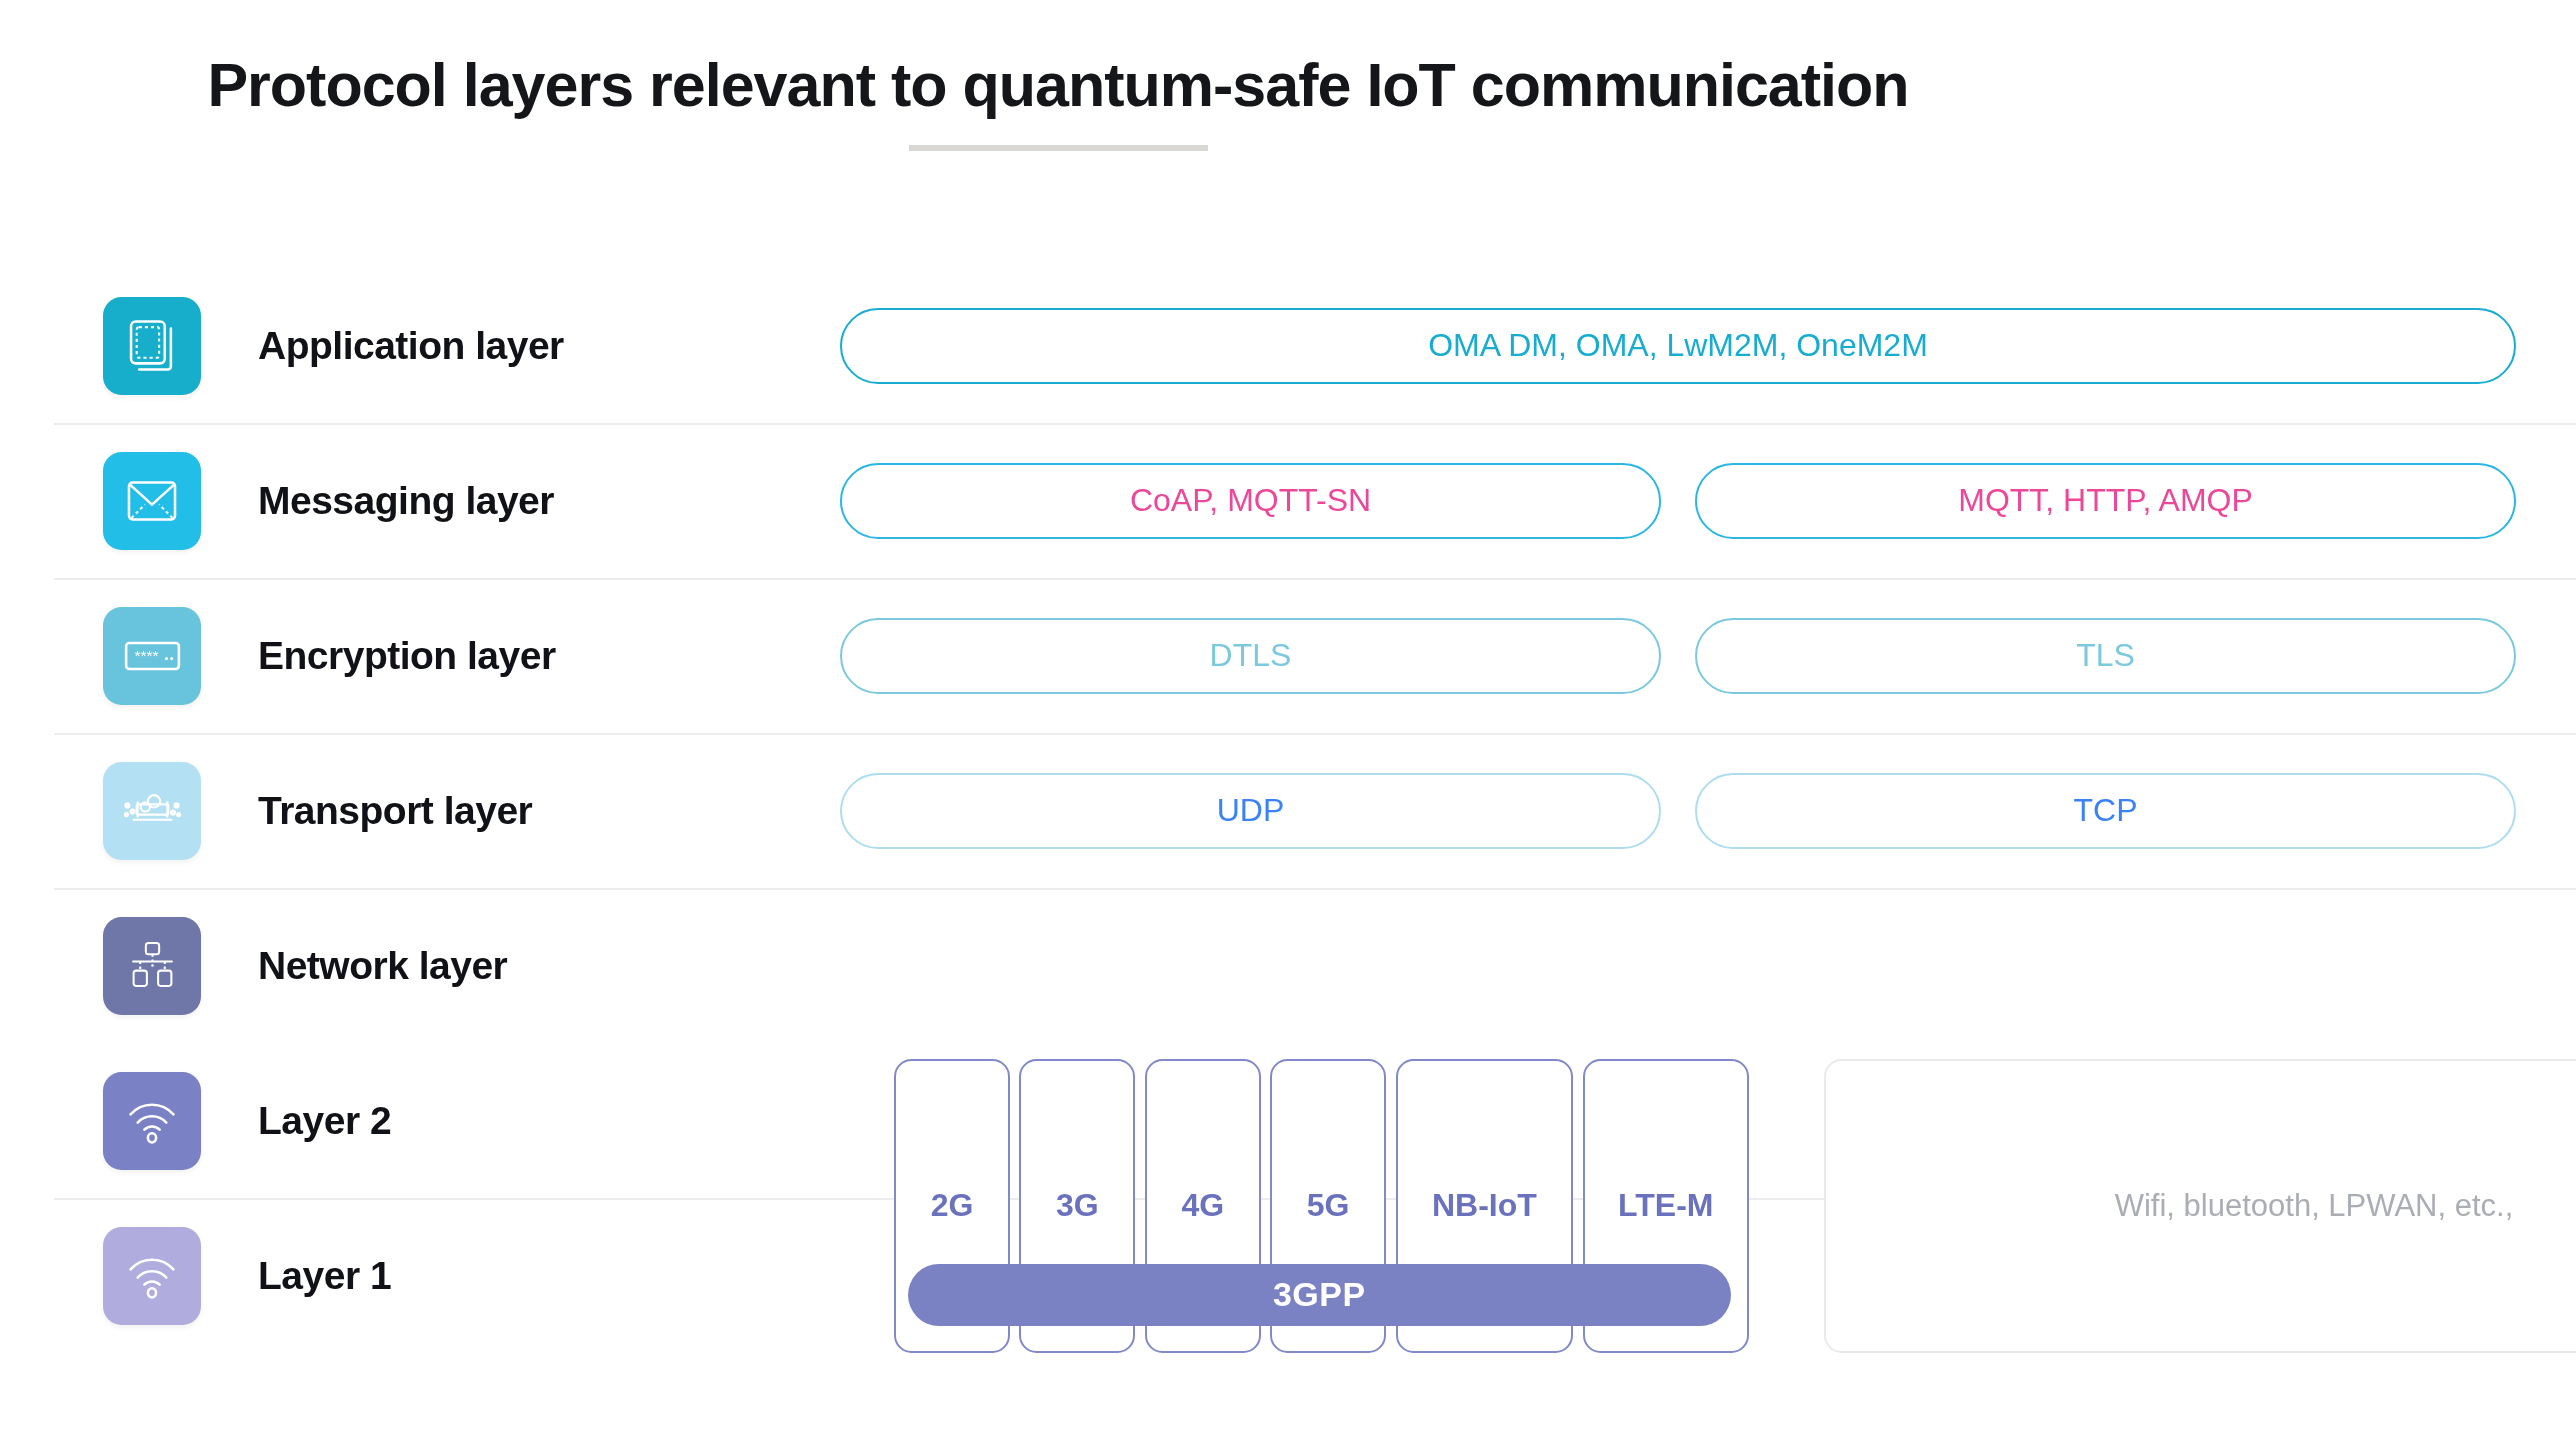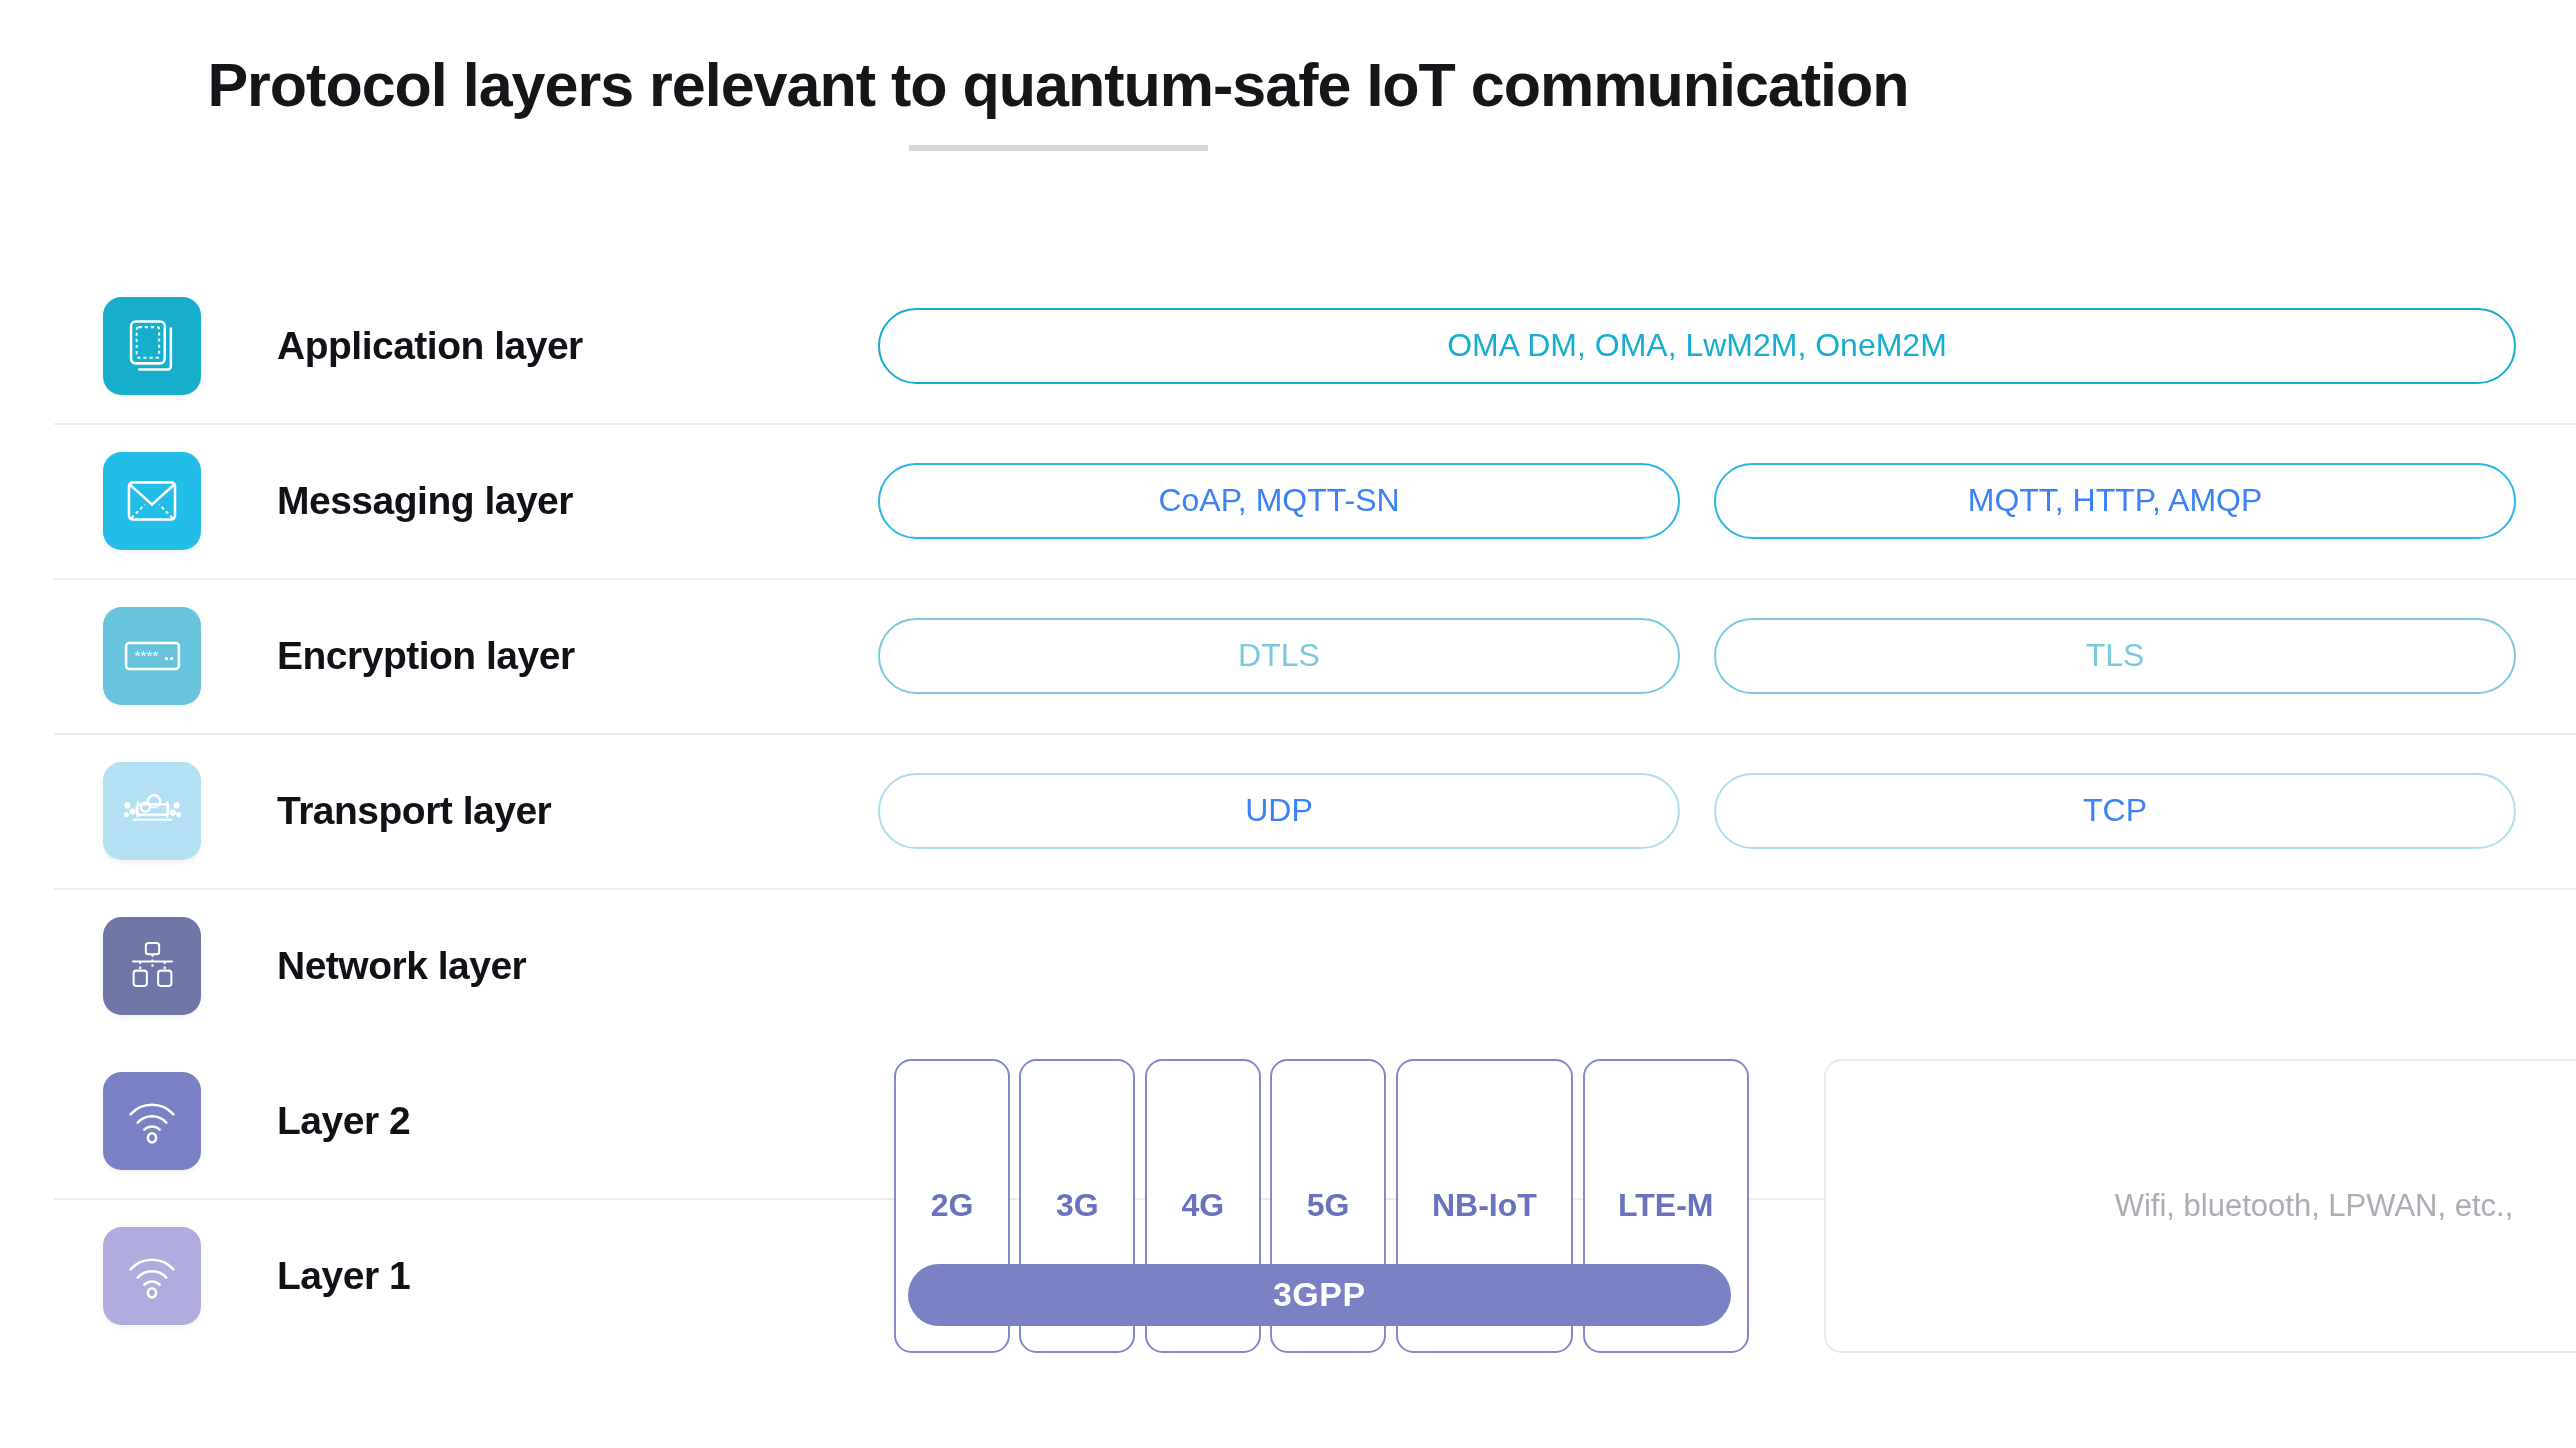--- a/index.html
+++ b/index.html
@@ -48,21 +48,20 @@
     top: 268px;
     width: 2576px;
   }
 
   .row {
     position: relative;
     display: flex;
     align-items: center;
     height: 155px;
     box-sizing: border-box;
-    gap: 19px;
   }
   .row + .row::before {
     content: "";
     position: absolute;
     left: 54px;
     right: 0;
     top: 0;
     height: 1.5px;
     background: #ececec;
   }
@@ -112,21 +111,21 @@
     display: flex;
     align-items: center;
     justify-content: center;
     font-size: 32px;
     color: #2ab3d8;
     background: #ffffff;
     box-sizing: border-box;
     white-space: nowrap;
   }
   .pill.tone-app      { border-color: #18ADD0; color: #18ADD0; }
-  .pill.tone-msg      { border-color: #2BB6E4; color: #3b82f6; text-align: center; }
+  .pill.tone-msg      { border-color: #2BB6E4; color: #ec4899; text-align: center; }
   .pill.tone-enc      { border-color: #7CC9DF; color: #7CC9DF; }
   .pill.tone-tra      { border-color: #AEDDEF; color: #3b82f6; }
   .pill.tone-net      { border-color: #3C416E; color: #3C416E; }
 
   
   .bottom-wrap {
     position: relative;
   }
   .bottom-rows {
     position: relative;

